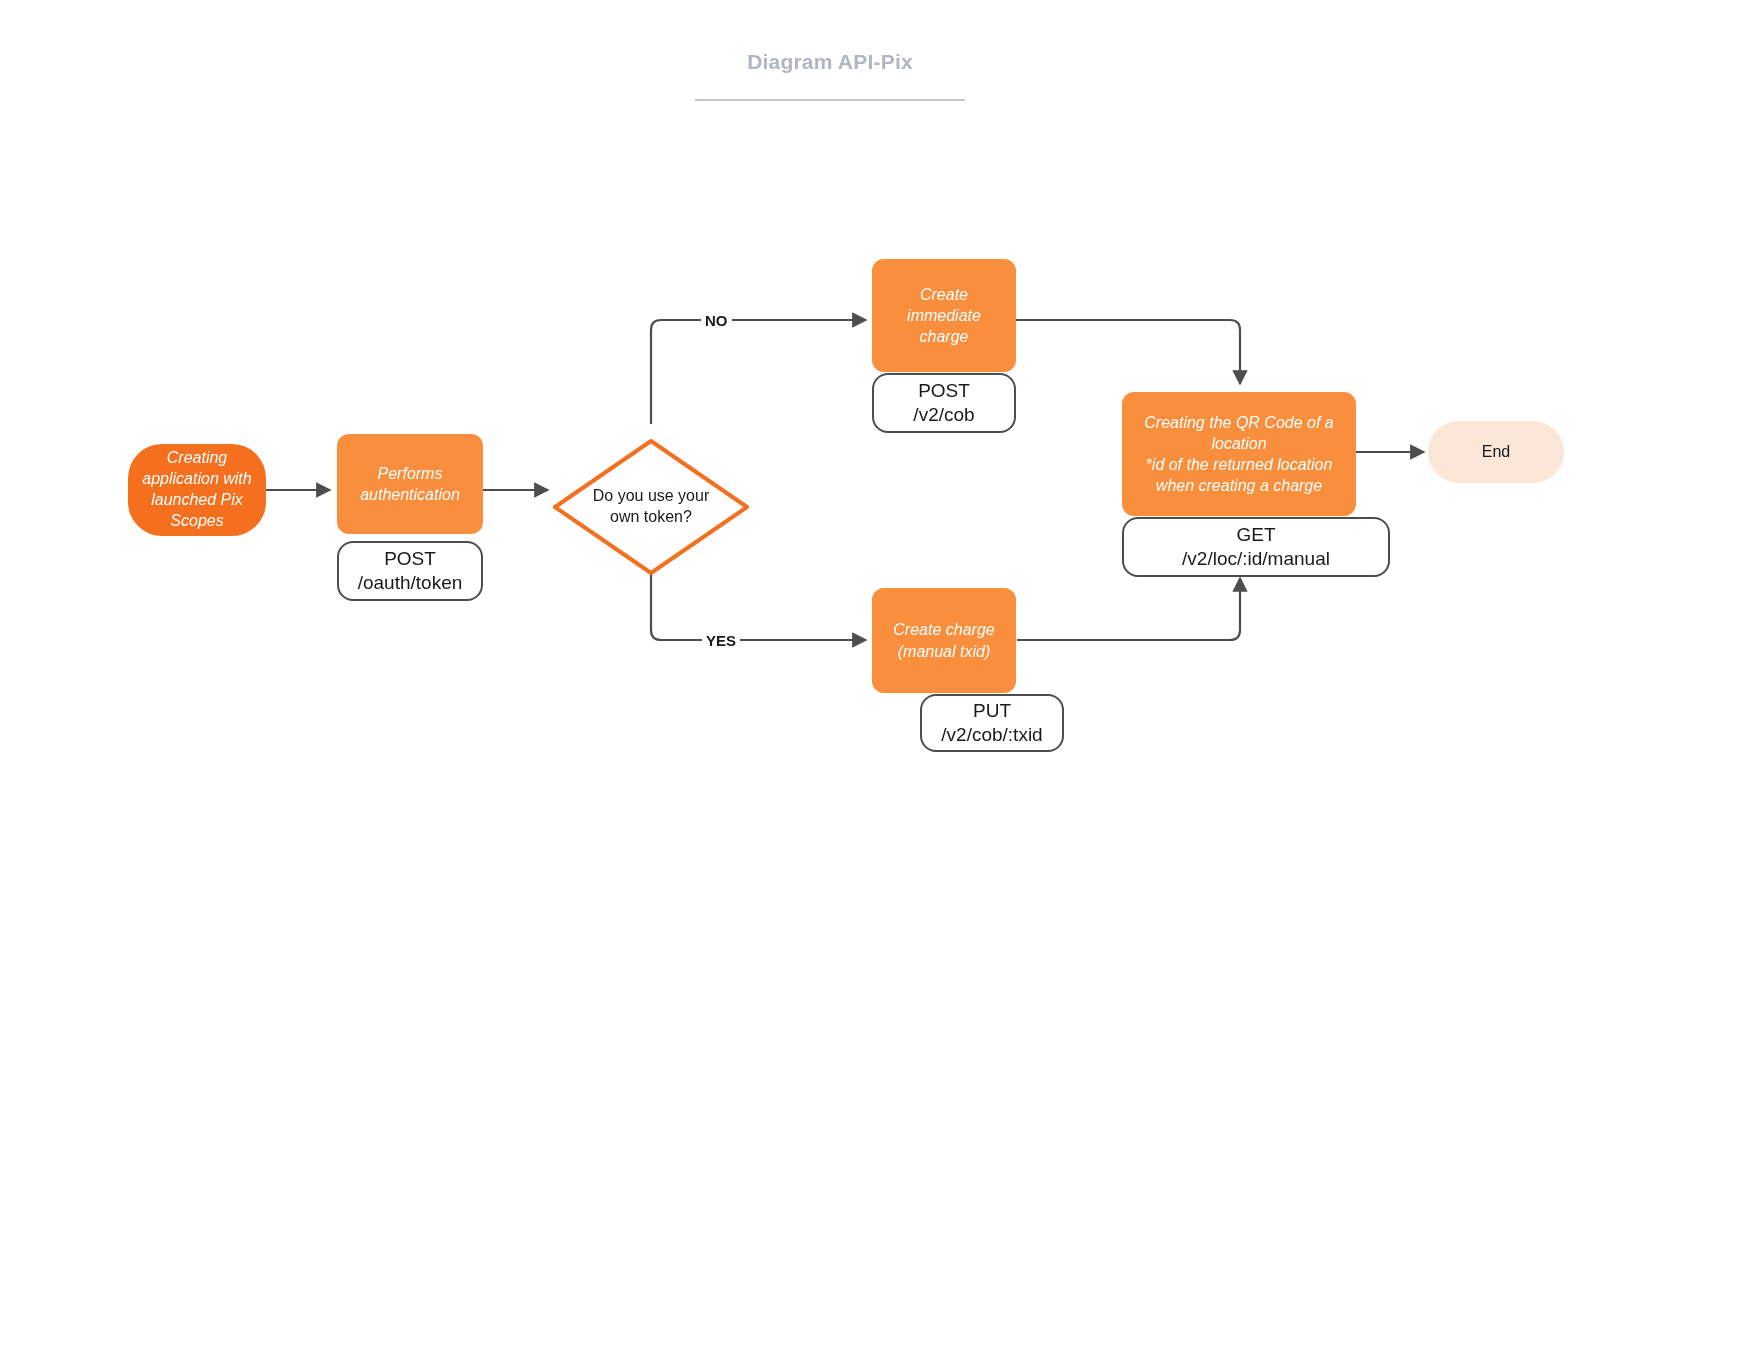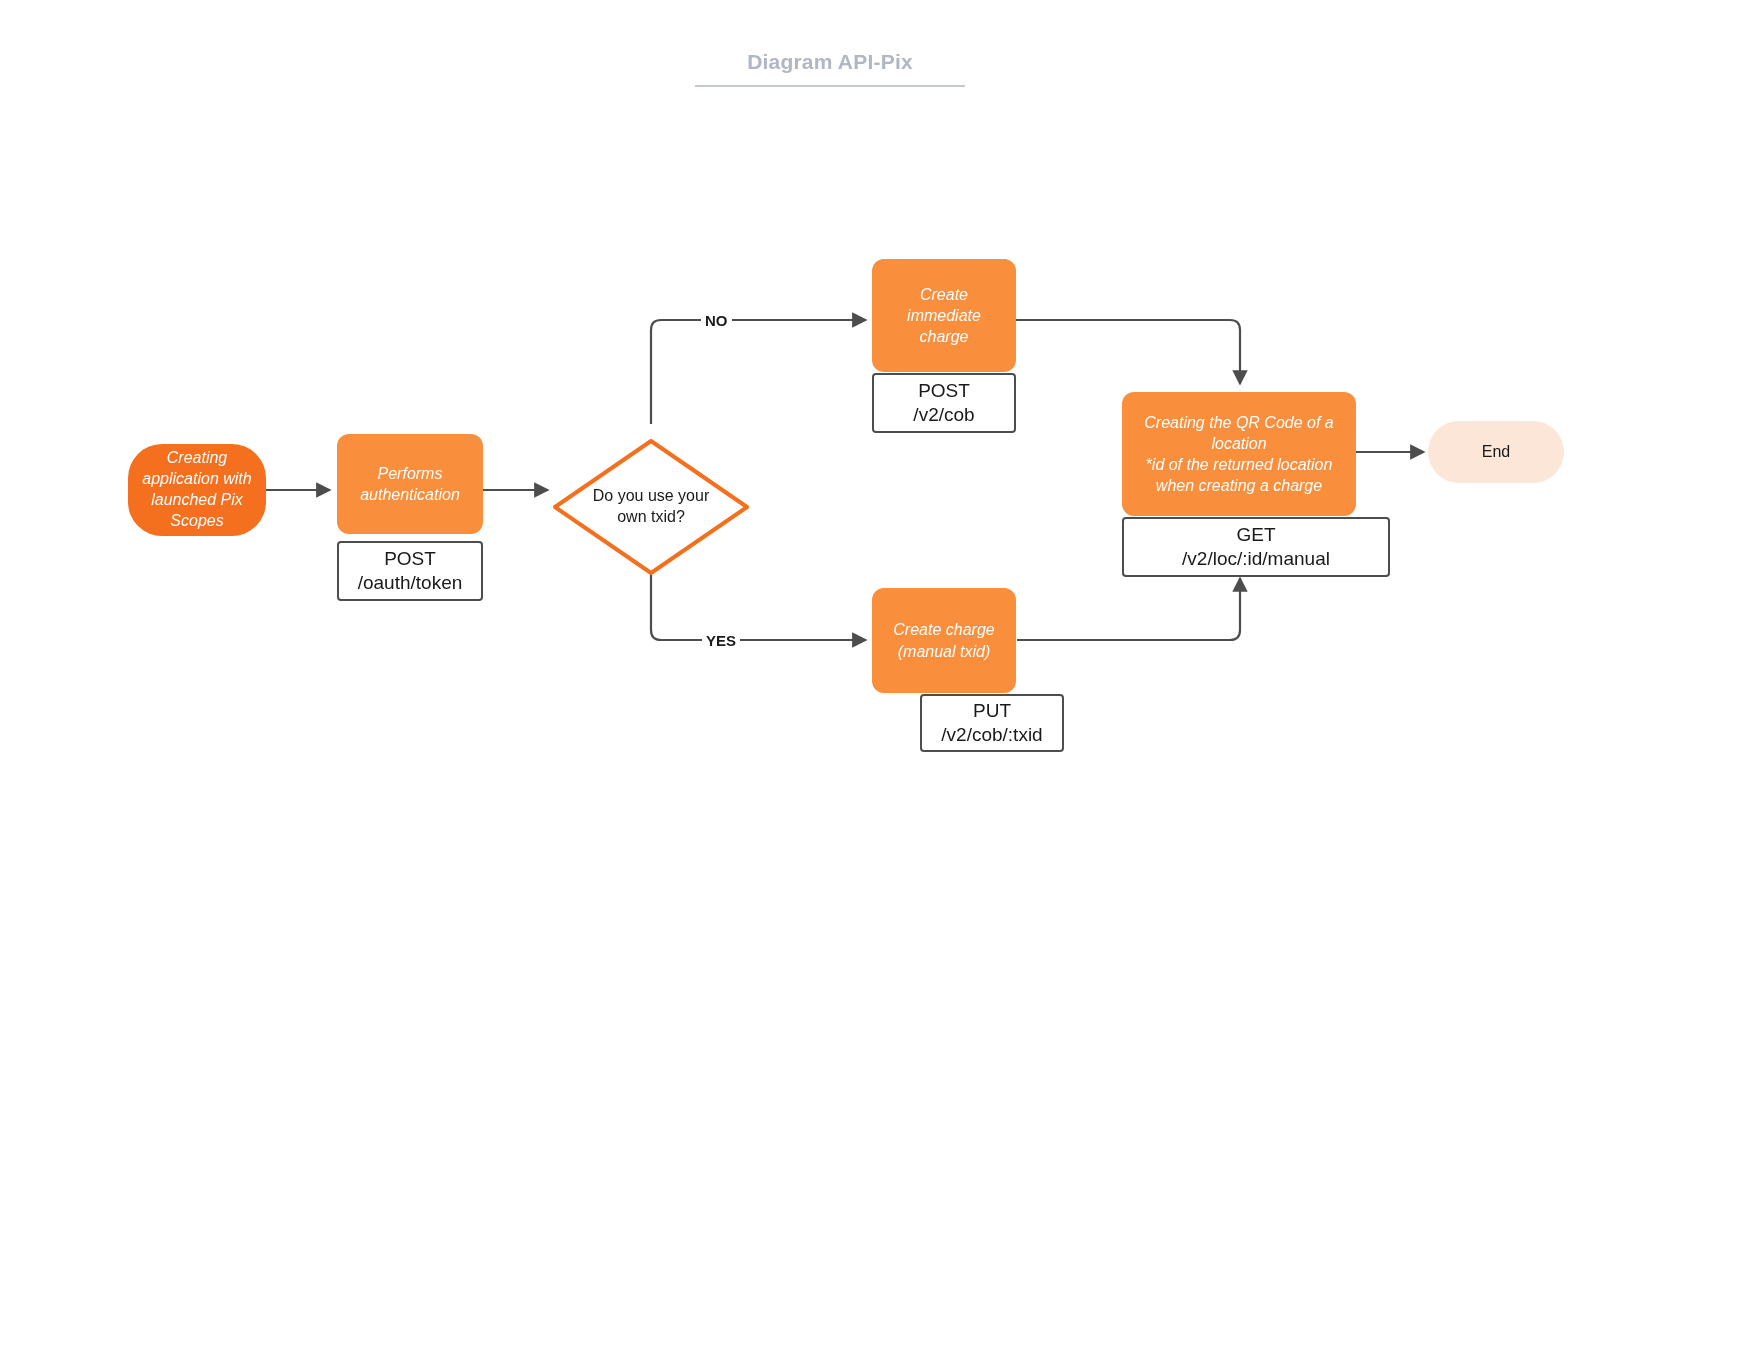--- a/index.html
+++ b/index.html
@@ -25,21 +25,21 @@
     position: absolute;
     left: 695px;
     top: 50px;
     width: 270px;
     text-align: center;
     font-size: 21px;
     font-weight: bold;
     color: #b0b6c3;
     letter-spacing: 0.2px;
     border-bottom: 2px solid #c2c7d1;
-    padding-bottom: 12px;
+    padding-bottom: 26px;
     line-height: 1.1;
   }
 
   
   #connectors {
     position: absolute;
     left: 0;
     top: 0;
     width: 1760px;
     height: 1360px;
@@ -80,21 +80,21 @@
     color: #ffffff;
     font-style: italic;
     font-size: 16px;
     line-height: 1.32;
     padding: 8px 14px;
   }
 
   .endpoint {
     background: #ffffff;
     border: 2.5px solid #4d4d4d;
-    border-radius: 4px;
+    border-radius: 16px;
     color: #1a1a1a;
     font-size: 19px;
     line-height: 1.28;
     padding: 2px 10px;
   }
 
   .decision-wrap {
     position: absolute;
   }
   .decision-wrap svg {
@@ -184,21 +184,21 @@
     </span>
   </div>
 
   <div class="decision-wrap" style="left:551px; top:437px; width:200px; height:140px;">
     <svg width="200" height="140" viewBox="0 0 200 140">
       <polygon points="100,4 196,70 100,136 4,70" fill="#ffffff" stroke="#f4701e" stroke-width="4" stroke-linejoin="round"></polygon>
     </svg>
     <div class="decision-label">
       <span>
         <span class="nl">Do you use your</span>
-        <span class="nl">own txid?</span>
+        <span class="nl">own token?</span>
       </span>
     </div>
   </div>
 
   <div class="edge-label" style="left:701px; top:313px;">NO</div>
 
   <div class="edge-label" style="left:702px; top:633px;">YES</div>
 
   <div class="node proc" style="left:872px; top:259px; width:144px; height:113px;">
     <span>

